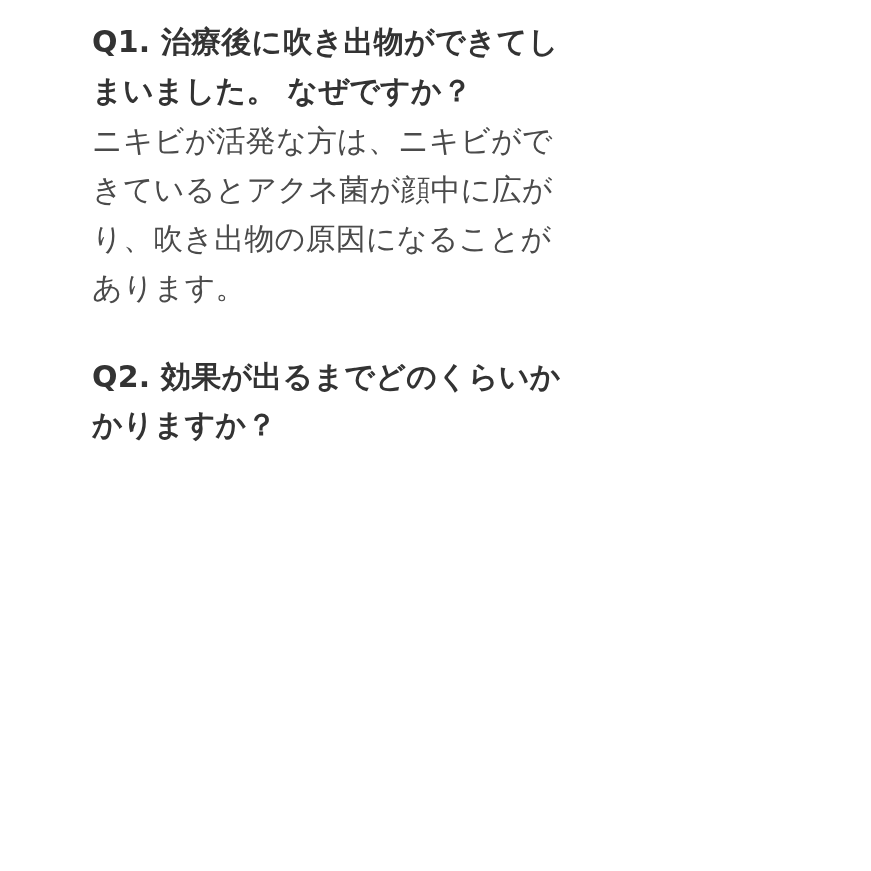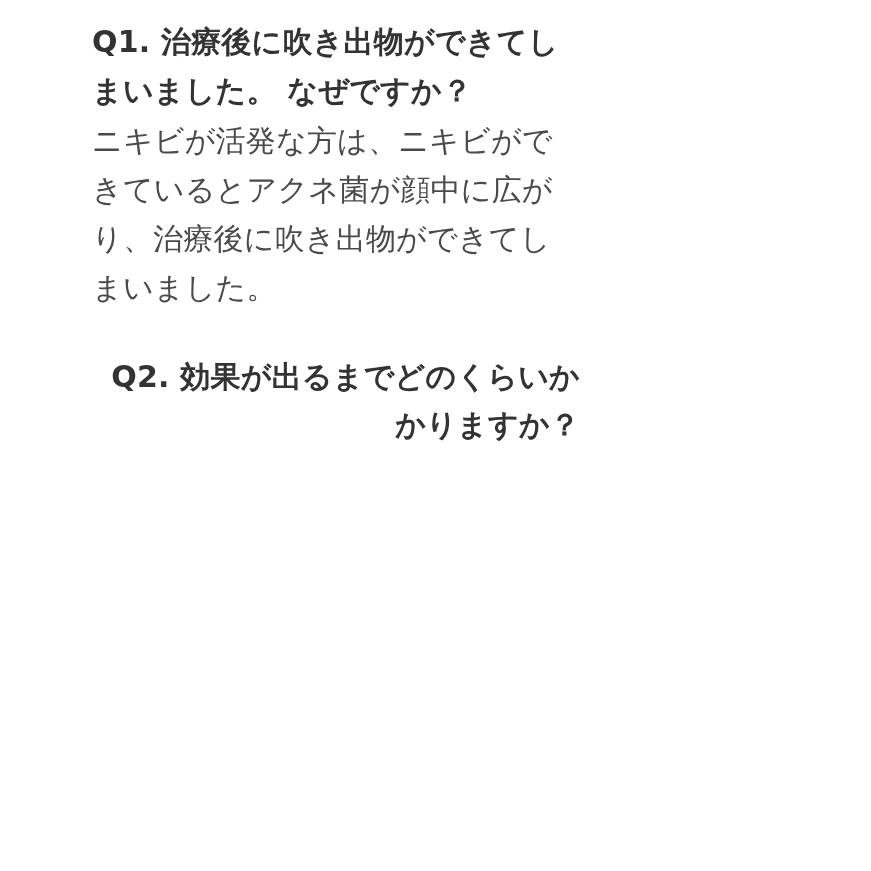--- a/index.html
+++ b/index.html
@@ -19,21 +19,20 @@
     width: 698px;
     height: 871px;
     padding: 18px 118px 0 92px;
     background: #ffffff;
   }
   .faq-block {
     margin: 0 0 40px 0;
   }
   .faq-block:last-child {
     margin-bottom: 16px;
-    text-align: right;
   }
   .faq-question {
     font-size: 30px;
     font-weight: bold;
     line-height: 1.62;
     letter-spacing: 0.2px;
     color: #333333;
     margin: 0 0 2px 0;
   }
   .faq-answer {
@@ -45,20 +44,20 @@
     margin: 0;
   }
 </style>
 </head>
 <body>
 
 <div class="page">
 
   <div class="faq-block">
     <p class="faq-question">Q1. 治療後に吹き出物ができてしまいました。 なぜですか？</p>
-    <p class="faq-answer">ニキビが活発な方は、ニキビができているとアクネ菌が顔中に広がり、治療後に吹き出物ができてしまいました。</p>
+    <p class="faq-answer">ニキビが活発な方は、ニキビができているとアクネ菌が顔中に広がり、吹き出物の原因になることがあります。</p>
   </div>
 
   <div class="faq-block">
     <p class="faq-question">Q2. 効果が出るまでどのくらいかかりますか？</p>
   </div>
 
 </div>
 
 </body></html>

